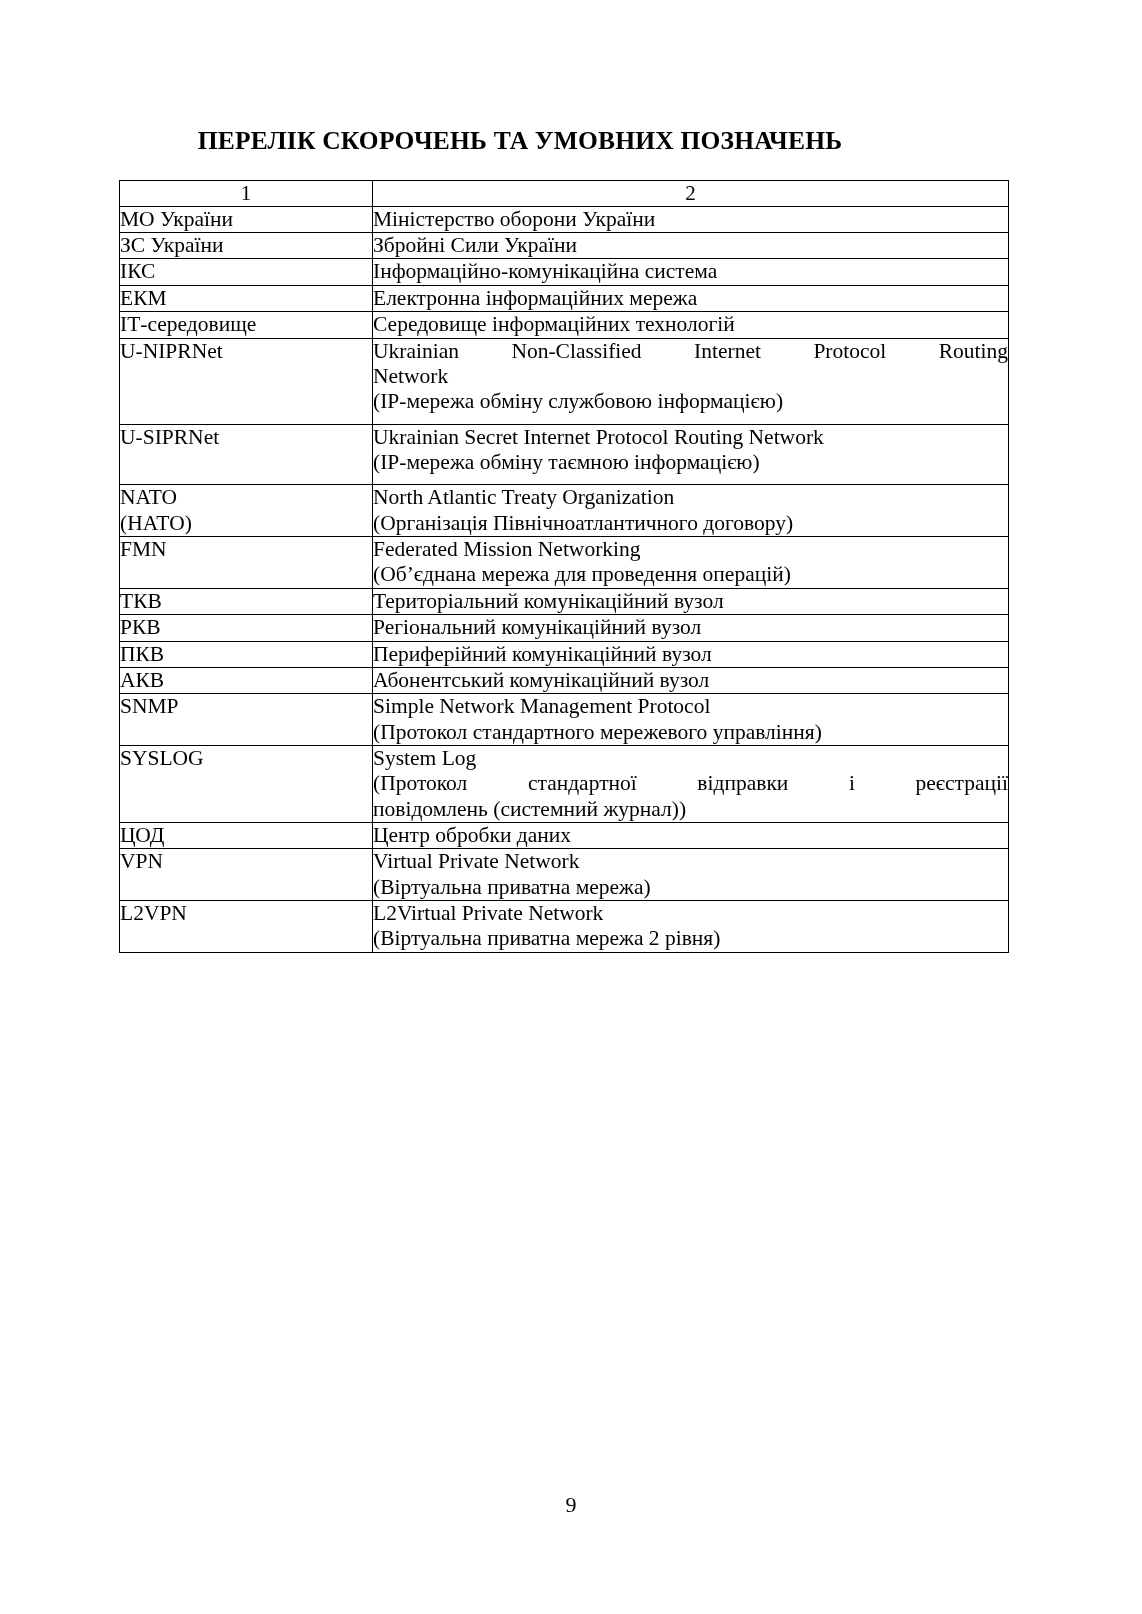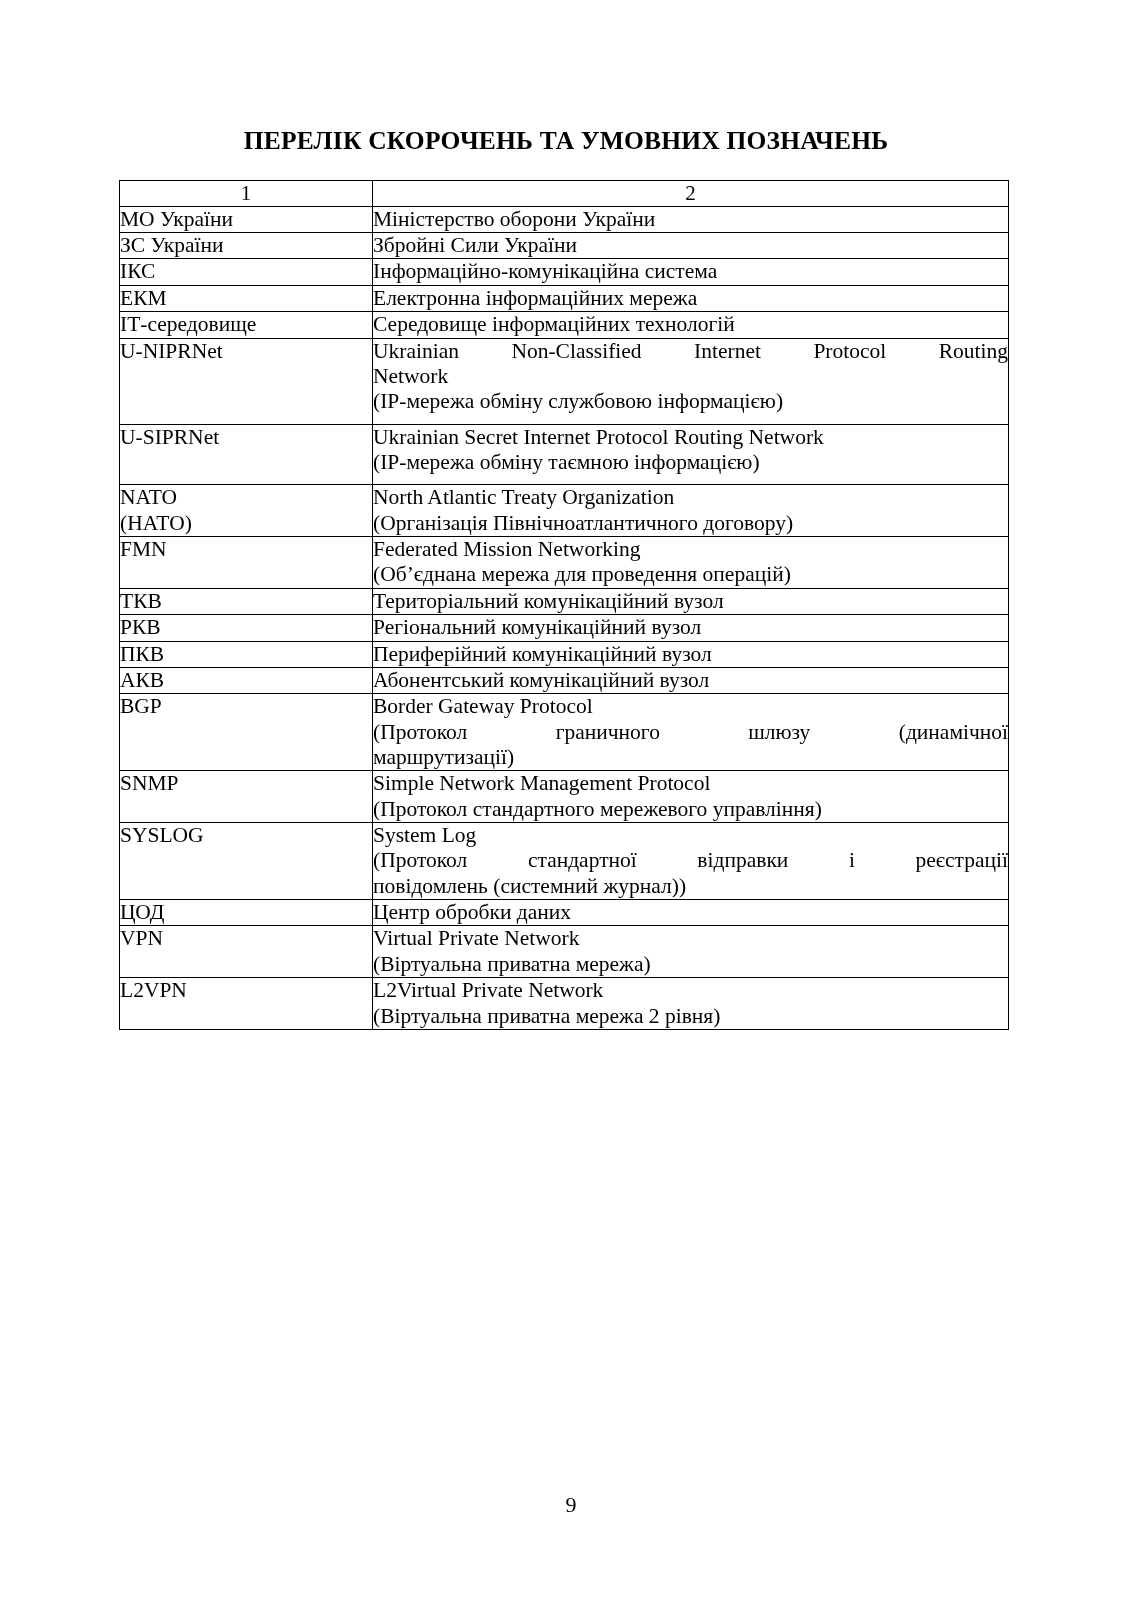--- a/index.html
+++ b/index.html
@@ -28,21 +28,20 @@
     position: absolute;
     top: 126px;
     left: 0;
     width: 1040px;
     text-align: center;
     font-size: 25.5px;
     font-weight: bold;
     letter-spacing: 0.2px;
     line-height: 1.2;
     white-space: nowrap;
-    padding-left: 46px;
   }
 
   
   .abbr-table {
     position: absolute;
     top: 180px;
     left: 119px;
     width: 889px;
     border-collapse: collapse;
     table-layout: fixed;
@@ -218,28 +217,20 @@
         </td>
       </tr>
 
       <tr>
         <td class="k-cell">АКВ</td>
         <td class="v-cell">
           <span class="line">Абонентський комунікаційний вузол</span>
         </td>
       </tr>
 
-      <tr>
-        <td class="k-cell">BGP</td>
-        <td class="v-cell">
-          <span class="line">Border Gateway Protocol</span>
-          <span class="line-just">(Протокол граничного шлюзу (динамічної</span>
-          <span class="line">маршрутизації)</span>
-        </td>
-      </tr>
 
       <tr>
         <td class="k-cell">SNMP</td>
         <td class="v-cell">
           <span class="line">Simple Network Management Protocol</span>
           <span class="line">(Протокол стандартного мережевого управління)</span>
         </td>
       </tr>
 
       <tr>

